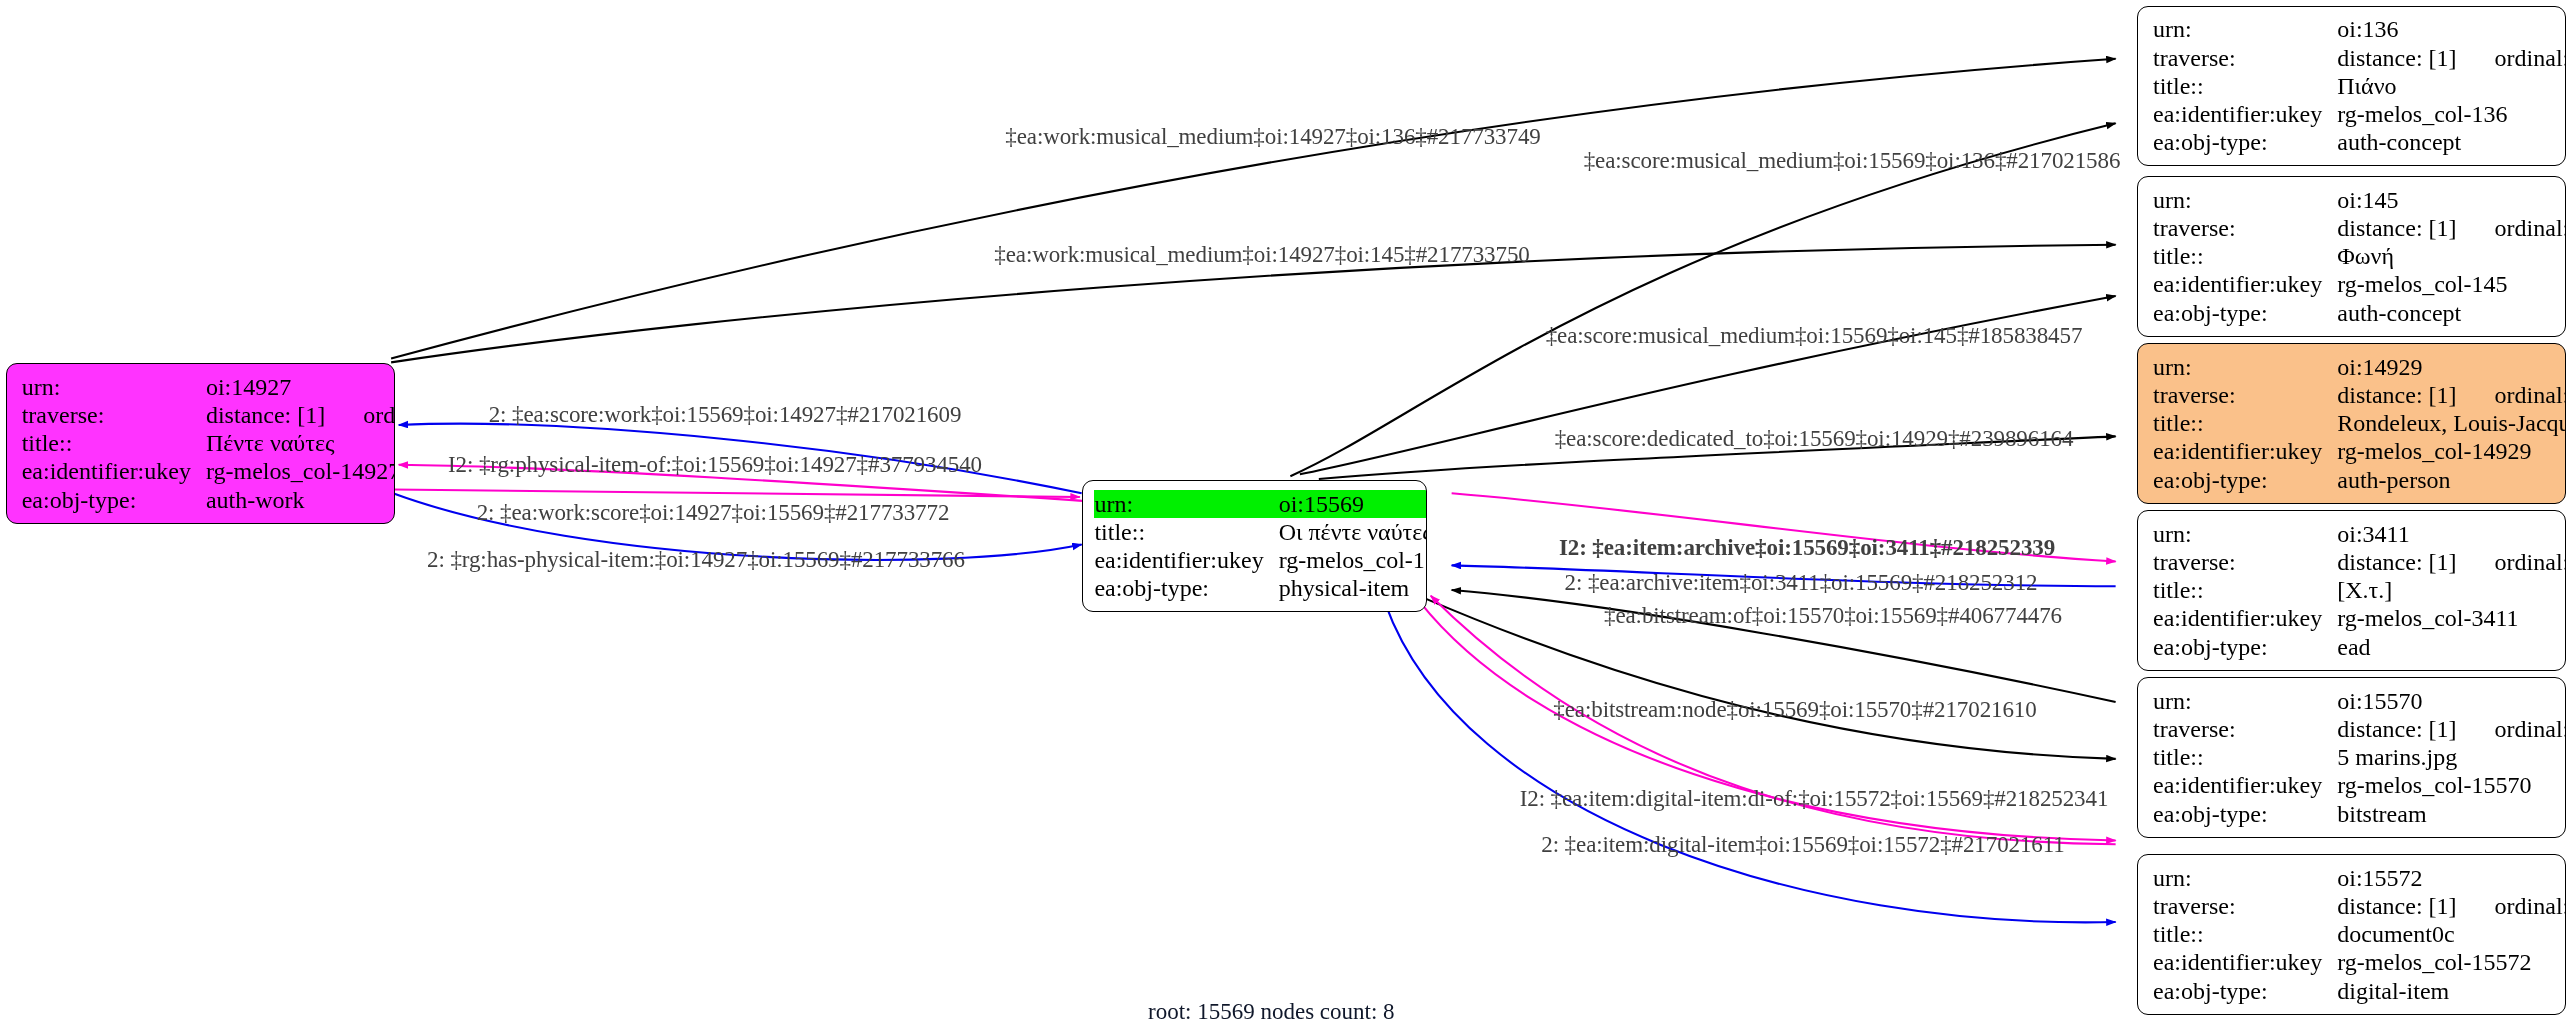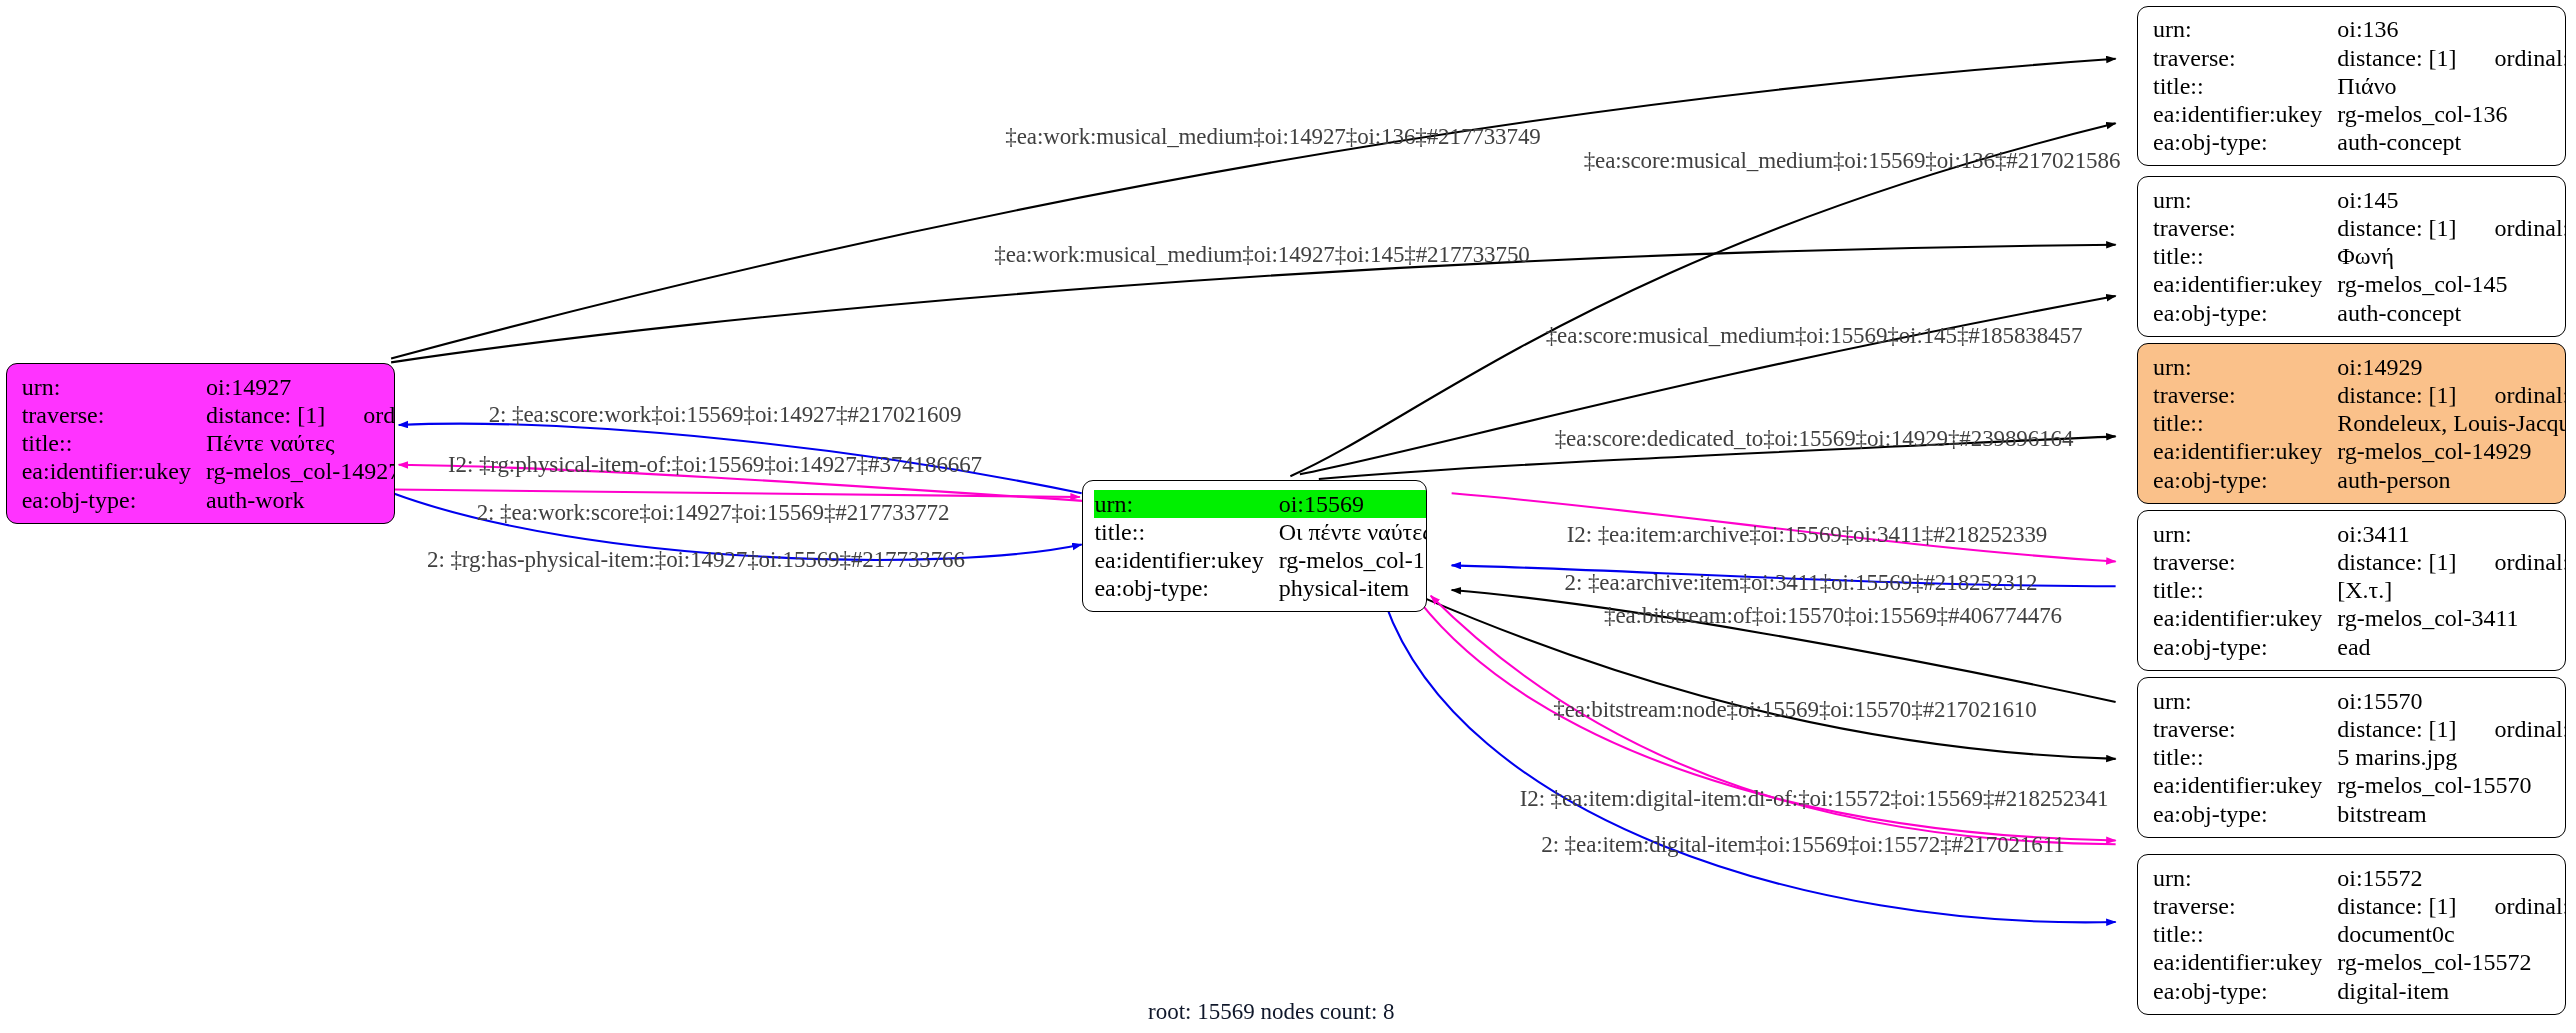--- a/index.html
+++ b/index.html
@@ -336,25 +336,25 @@
       </table>
   </div>
 
   <div class="edge-label center" style="left:1273px; top:125px;">‡ea:work:musical_medium‡oi:14927‡oi:136‡#217733749</div>
   <div class="edge-label center" style="left:1852px; top:149px;">‡ea:score:musical_medium‡oi:15569‡oi:136‡#217021586</div>
   <div class="edge-label center" style="left:1262px; top:243px;">‡ea:work:musical_medium‡oi:14927‡oi:145‡#217733750</div>
   <div class="edge-label center" style="left:1814px; top:324px;">‡ea:score:musical_medium‡oi:15569‡oi:145‡#185838457</div>
   <div class="edge-label center" style="left:1814px; top:427px;">‡ea:score:dedicated_to‡oi:15569‡oi:14929‡#239896164</div>
 
   <div class="edge-label center" style="left:725px; top:403px;">2: ‡ea:score:work‡oi:15569‡oi:14927‡#217021609</div>
-  <div class="edge-label center" style="left:715px; top:453px;">I2: ‡rg:physical-item-of:‡oi:15569‡oi:14927‡#374186667</div>
+  <div class="edge-label center" style="left:715px; top:453px;">I2: ‡rg:physical-item-of:‡oi:15569‡oi:14927‡#377934540</div>
   <div class="edge-label center" style="left:713px; top:501px;">2: ‡ea:work:score‡oi:14927‡oi:15569‡#217733772</div>
   <div class="edge-label center" style="left:696px; top:548px;">2: ‡rg:has-physical-item:‡oi:14927‡oi:15569‡#217733766</div>
 
-  <div class="edge-label center" style="left:1807px; top:523px;">I2: ‡ea:item:archive‡oi:15569‡oi:3411‡#218252339</div>
+  <div class="edge-label center" style="left:1807px; top:536px;font-weight:bold;">I2: ‡ea:item:archive‡oi:15569‡oi:3411‡#218252339</div>
   <div class="edge-label center" style="left:1801px; top:571px;">2: ‡ea:archive:item‡oi:3411‡oi:15569‡#218252312</div>
   <div class="edge-label center" style="left:1833px; top:604px;">‡ea:bitstream:of‡oi:15570‡oi:15569‡#406774476</div>
   <div class="edge-label center" style="left:1795px; top:698px;">‡ea:bitstream:node‡oi:15569‡oi:15570‡#217021610</div>
   <div class="edge-label center" style="left:1814px; top:787px;">I2: ‡ea:item:digital-item:di-of:‡oi:15572‡oi:15569‡#218252341</div>
   <div class="edge-label center" style="left:1803px; top:833px;">2: ‡ea:item:digital-item‡oi:15569‡oi:15572‡#217021611</div>
 
   <div id="footer" style="left:1148px; top:999px;">root: 15569 nodes count: 8</div>
 
 </div>
 

